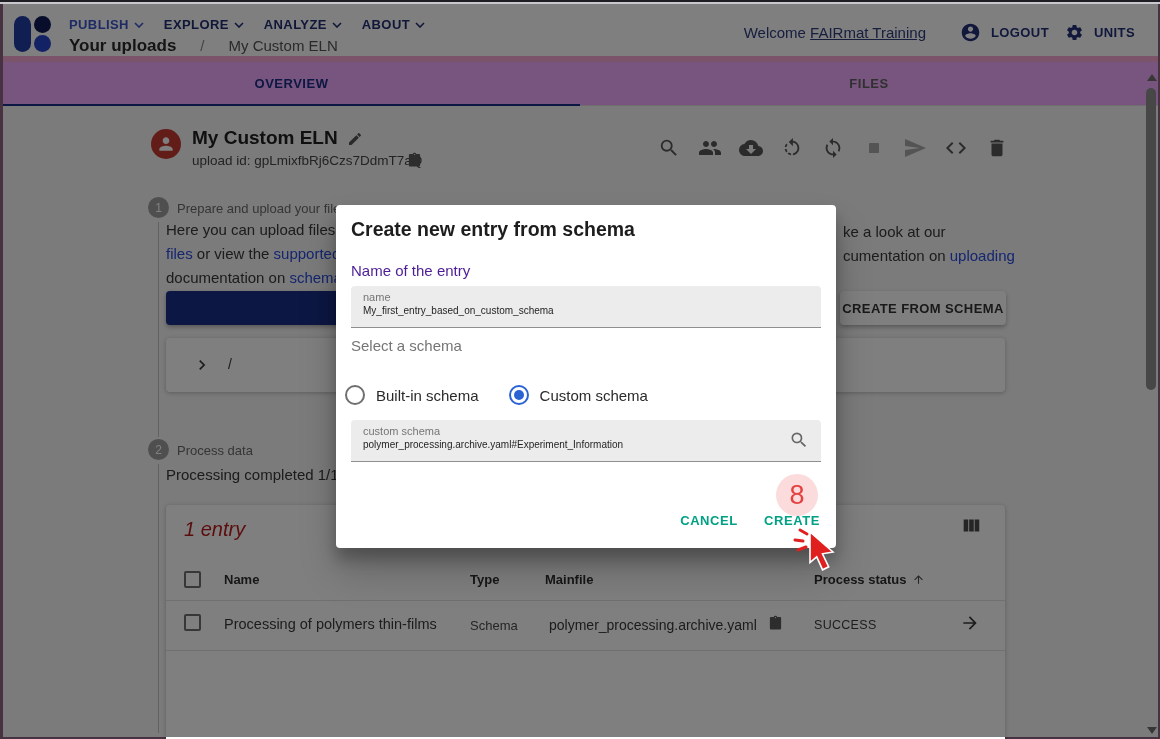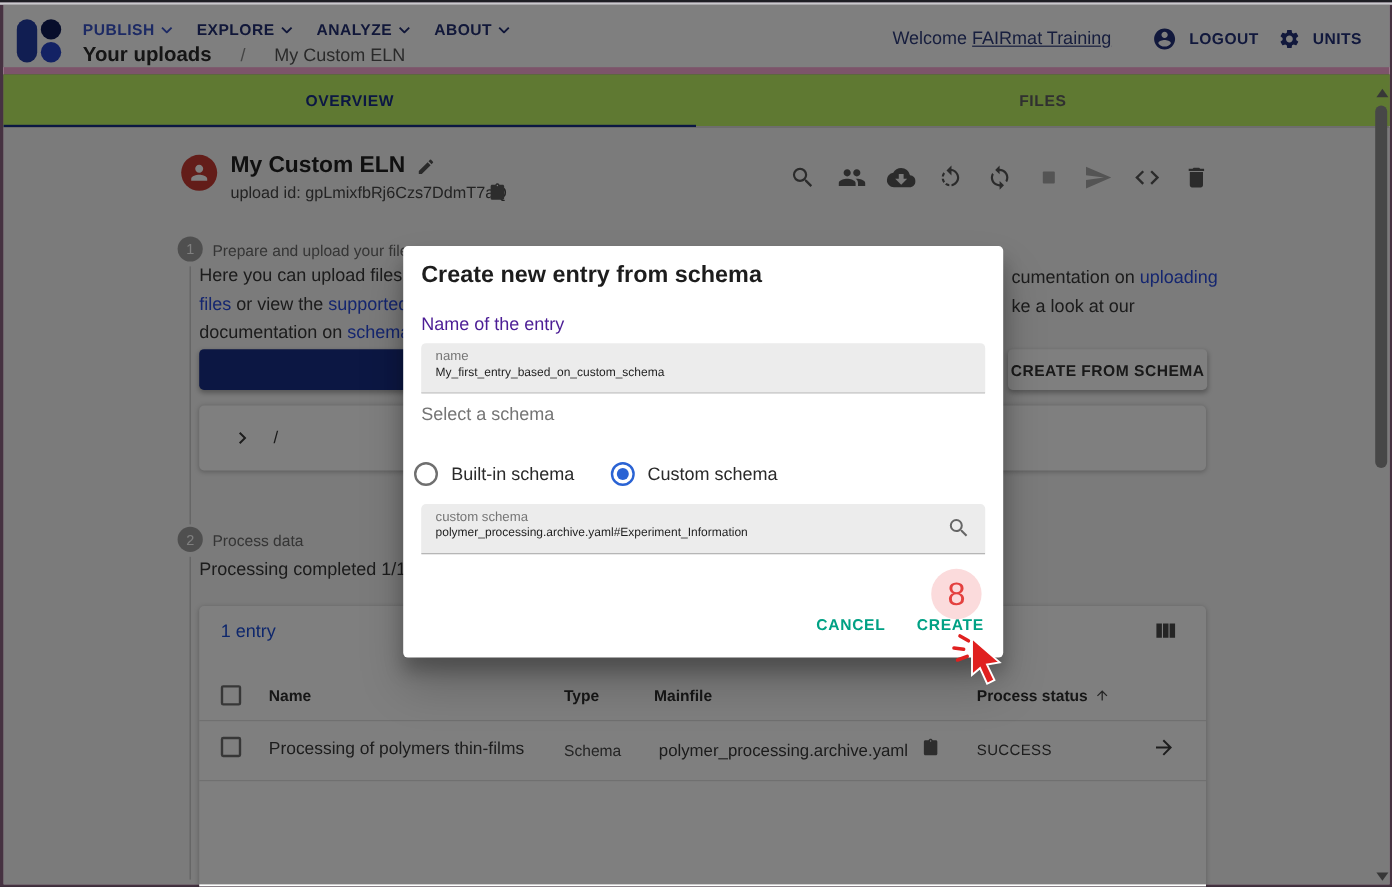--- a/index.html
+++ b/index.html
@@ -3,21 +3,21 @@
 <meta charset="utf-8">
 <style>
   html,body{margin:0;padding:0;background:#2a2a2e;}
   *{box-sizing:border-box;font-family:"Liberation Sans",sans-serif;}
   .frame{position:relative;width:1160px;height:739px;background:#463241;overflow:hidden;}
   .abs{position:absolute;}
   .chrome-top-dark{position:absolute;left:0;top:0;width:1160px;height:2px;background:#1e1e24;}
   .chrome-top-light{position:absolute;left:0;top:2px;width:1160px;height:2px;background:#c9c9cd;}
   
   .header{position:absolute;left:3px;top:4px;width:1155px;height:58px;background:#ffffff;border-bottom:6px solid #f9a8d4;}
-  .tabbar{position:absolute;left:3px;top:62px;width:1155px;height:44px;background:#bef264;}
+  .tabbar{position:absolute;left:3px;top:62px;width:1155px;height:44px;background:#f0abfc;}
   .content{position:absolute;left:3px;top:106px;width:1155px;height:631px;background:#f6f6f6;}
   .tab{position:absolute;top:0;height:42px;display:flex;align-items:center;justify-content:center;font-size:13px;font-weight:bold;letter-spacing:.5px;}
   .tab-indicator{position:absolute;left:0px;top:42px;width:577px;height:2px;background:#192E86;}
   .tab-divider{position:absolute;left:577px;top:43px;width:578px;height:1px;background:#dcdcdc;}
   .navitem{display:flex;align-items:center;gap:5px;font-size:13px;font-weight:bold;letter-spacing:.4px;color:#222f72;cursor:pointer;}
   .link{color:#2A4CDF;}
   .para{font-size:15px;line-height:24px;color:#383838;}
   .card{background:#fff;border-radius:4px;box-shadow:0 1px 4px rgba(0,0,0,.25);}
   .fieldbox{position:absolute;background:#ececec;border-radius:4px 4px 0 0;border-bottom:1px solid #8f8f8f;}
   .fieldlabel{position:absolute;left:12px;top:5px;font-size:11px;color:#757575;}
@@ -182,22 +182,22 @@
     </div>
   <div class="steplabel" style="left:177px;top:201px;">Prepare and upload your files</div>
   <div class="stepline" style="left:158px;top:222px;height:215px;"></div>
 
   <div class="abs para" style="left:166px;top:218px;white-space:nowrap;">
     <div><span>Here you can upload files. Top</span></div>
     <div><span class="link">files</span><span> or view the </span><span class="link">supported co</span></div>
     <div><span>documentation on </span><span class="link">schemas</span><span>.</span></div>
   </div>
   <div class="abs para" style="left:843px;top:220px;white-space:nowrap;">
+    <div><span>ke a look at our</span></div>
     <div><span>cumentation on </span><span class="link">uploading</span></div>
-    <div><span>ke a look at our</span></div>
   </div>
 
   <div class="abs" style="left:166px;top:291px;width:650px;height:34px;background:#192E86;border-radius:4px;box-shadow:0 2px 4px rgba(0,0,0,.3);"></div>
 
   <div class="abs" style="left:840px;top:291px;width:166px;height:34px;background:#ffffff;border-radius:4px;box-shadow:0 2px 4px rgba(0,0,0,.3);display:flex;align-items:center;justify-content:center;font-size:13px;font-weight:bold;letter-spacing:.4px;color:#333;cursor:pointer;">CREATE FROM SCHEMA</div>
 
   <div class="abs card" style="left:166px;top:338px;width:839px;height:54px;">
     <svg class="abs" style="left:26px;top:17px;" width="20" height="20" viewBox="0 0 24 24" fill="#3a3a3a">
         <path d="M10 6L8.59 7.41 13.17 12l-4.58 4.59L10 18l6-6z"></path>
       </svg>
@@ -205,21 +205,21 @@
   </div>
 
   <div class="stepbadge" style="left:148px;top:439px;">
       <span>2</span>
     </div>
   <div class="steplabel" style="left:177px;top:443px;">Process data</div>
   <div class="stepline" style="left:158px;top:464px;height:269px;"></div>
   <div class="abs" style="left:166px;top:466px;font-size:15px;color:#383838;white-space:nowrap;">Processing completed  1/1 en</div>
 
   <div class="abs card" style="left:166px;top:505px;width:839px;height:234px;border-radius:4px 4px 0 0;">
-    <div class="abs" style="left:18px;top:13px;font-size:15px;font-weight:500;color:#1d4ed8;">1 entry</div>
+    <div class="abs" style="left:18px;top:13px;font-size:20px;font-weight:500;color:#b91c1c;font-style:italic;">1 entry</div>
     <svg class="abs" style="left:794px;top:10px;" width="22" height="22" viewBox="0 0 24 24" fill="#4a4a4a">
         <path d="M10 18h5V5h-5v13zm-6 0h5V5H4v13zM16 5v13h5V5h-5z"></path>
       </svg>
 
     <div class="cbx abs" style="left:18px;top:66px;"></div>
     <div class="abs" style="left:58px;top:67px;font-size:13px;font-weight:bold;color:#2f2f2f;">Name</div>
     <div class="abs" style="left:304px;top:67px;font-size:13px;font-weight:bold;color:#2f2f2f;">Type</div>
     <div class="abs" style="left:379px;top:67px;font-size:13px;font-weight:bold;color:#2f2f2f;">Mainfile</div>
     <div class="abs" style="left:648px;top:67px;font-size:13px;font-weight:bold;color:#2f2f2f;display:flex;align-items:center;gap:5px;">
       <span>Process status</span>

